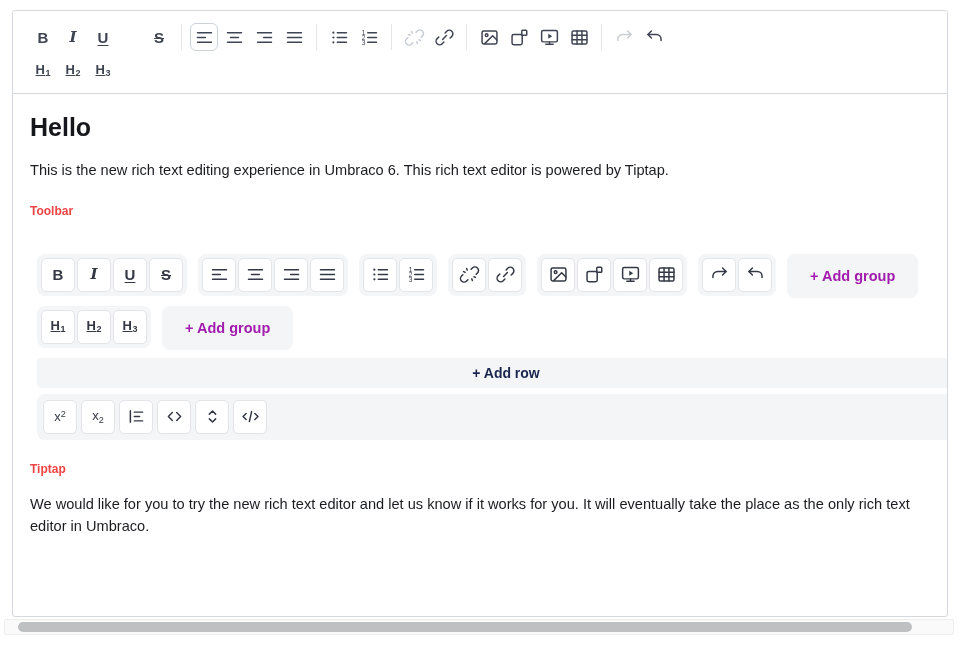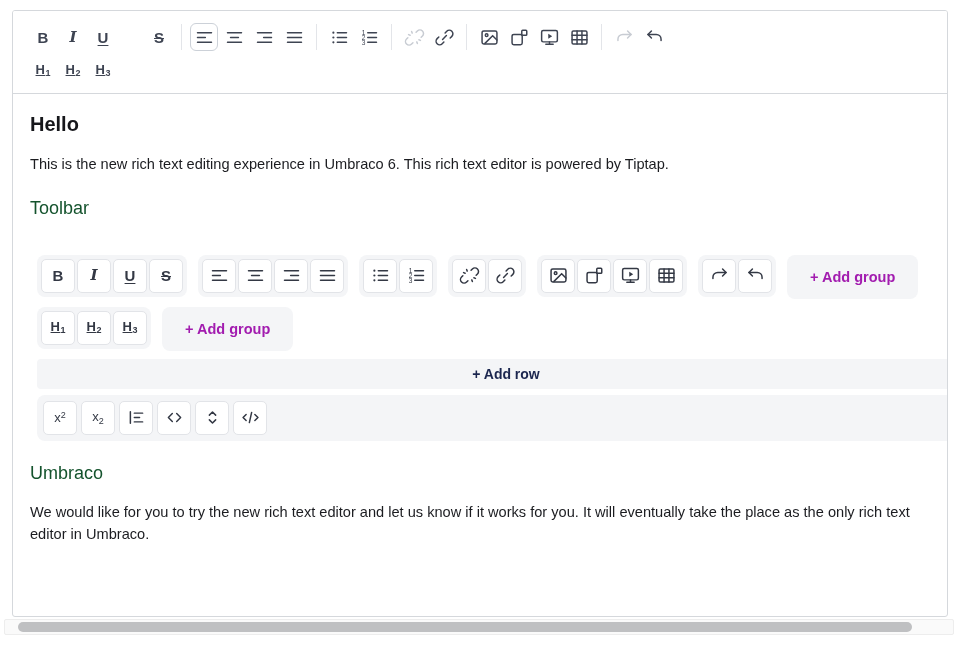--- a/index.html
+++ b/index.html
@@ -22,23 +22,23 @@
   .li.it{font-family:"DejaVu Serif",serif;font-style:italic;font-weight:600;}
   .li.u{text-decoration:underline;text-underline-offset:2px;}
   .li.s{text-decoration:line-through;}
   .li.hx{font-size:13px;letter-spacing:.5px;text-decoration:underline;}
   .li.hx sub{font-size:9px;vertical-align:-2px;letter-spacing:0;}
   .li.xs{font-weight:400;font-size:13px;}
   .li.xs sup{font-size:9px;vertical-align:4px;}
   .li.xs sub{font-size:9px;vertical-align:-3px;}
   
   .doc{padding:0 15px 0 17px;}
-  .doc h1{margin:19px 0 0;font-size:20px;font-weight:700;color:#16171b;}
+  .doc h1{margin:19px 0 0;font-size:25px;font-weight:700;color:#16171b;}
   .doc p{margin:17px 0 0;font-size:14.6px;line-height:1.55;color:#1b1c20;max-width:904px;}
-  .doc h3{margin:22px 0 0;font-size:18px;font-weight:400;color:#14532d;}
+  .doc h3{margin:22px 0 0;font-size:12px;font-weight:700;color:#ef4444;}
   
   .cfg{margin:36px 0 0 7px;}
   .cfg-row{display:flex;align-items:flex-start;gap:11px;margin-bottom:8px;}
   .cfg-group{background:#f4f5f7;border-radius:8px;padding:4px;display:flex;gap:2px;}
   .cfg-btn{width:34px;height:34px;background:#fff;border:1px solid #e2e4e8;border-radius:5px;display:flex;align-items:center;justify-content:center;color:#333844;}
   .add-group{height:44px;padding:0 23px;background:#f4f5f7;border-radius:8px;display:flex;align-items:center;justify-content:center;font-size:14.5px;font-weight:600;color:#a21caf;white-space:nowrap;}
   .add-row{width:938px;height:30px;margin-top:0;background:#f4f5f7;border-radius:4px;display:flex;align-items:center;justify-content:center;font-size:14px;font-weight:600;color:#1b264f;}
   .tray{width:938px;height:46px;margin-top:6px;background:#f4f5f7;border-radius:8px;padding:6px;display:flex;gap:4px;box-sizing:border-box;}
   .cfg-note{margin-top:34px !important;}
   
@@ -435,20 +435,20 @@
               <svg width="21" height="21" viewBox="0 0 24 24" fill="none" stroke="currentColor" stroke-width="1.7" stroke-linecap="round" stroke-linejoin="round">
                 <path d="M7 8.5L3.5 12 7 15.5"></path>
                 <path d="M17 8.5L20.5 12 17 15.5"></path>
                 <path d="M13.3 6.2l-2.6 11.6"></path>
               </svg>
             </span>
           </button>
         </div>
     </div>
 
-    <h3>Umbraco</h3>
+    <h3>Tiptap</h3>
     <p>We would like for you to try the new rich text editor and let us know if it works for you. It will eventually take the place as the only rich text editor in Umbraco.</p>
   </div>
 </div>
 
 <div class="hscroll">
   <div class="hthumb"></div>
 </div>
 
 </body></html>

